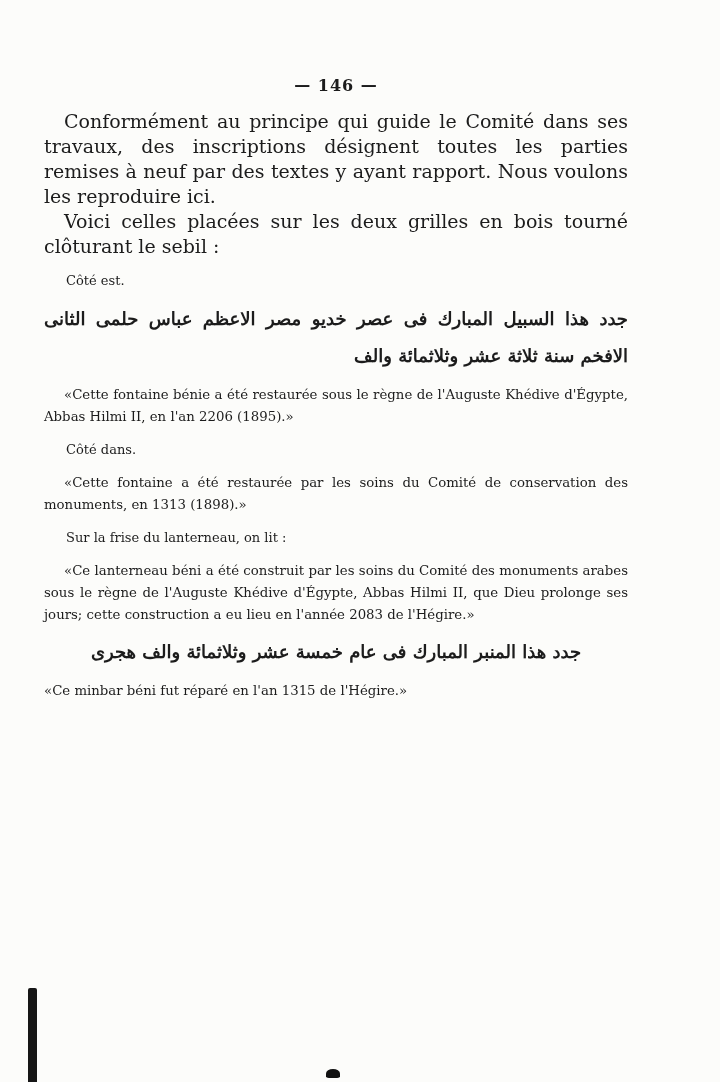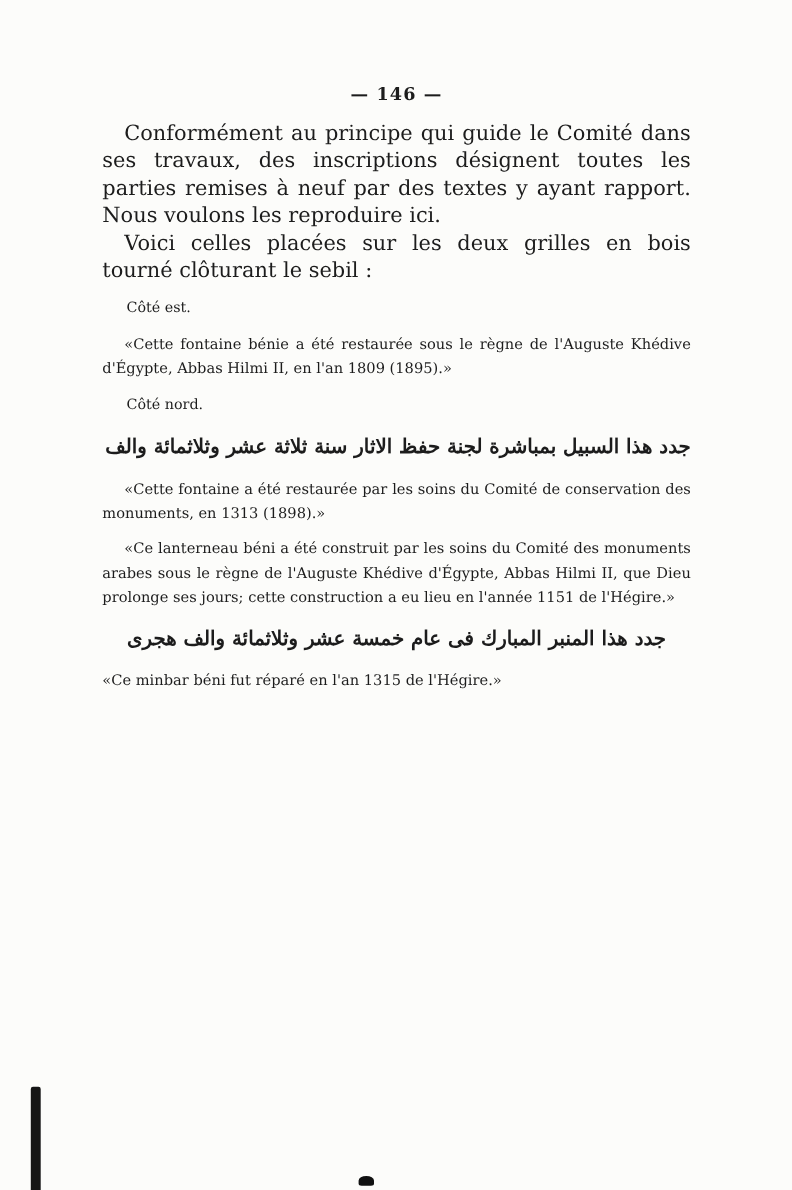--- a/index.html
+++ b/index.html
@@ -10,21 +10,21 @@
   .page {
     position: relative;
     width: 720px;
     height: 1082px;
     background: #fcfcfa;
     color: #1c1c1c;
     overflow: hidden;
     font-family: "DejaVu Serif", "Liberation Serif", serif;
   }
   .content {
-    padding: 76px 92px 0 93px;
+    padding: 76px 92px 0 44px;
   }
   .page-number {
     text-align: center;
     font-size: 16px;
     font-weight: bold;
     letter-spacing: 1px;
     margin-bottom: 14px;
   }
   p.body {
     font-size: 19px;
@@ -96,32 +96,33 @@
   <div class="content">
 
     <div class="page-number">— 146 —</div>
 
     <p class="body indent">Conformément au principe qui guide le Comité dans ses travaux, des inscriptions désignent toutes les parties remises à neuf par des textes y ayant rapport. Nous voulons les reproduire ici.</p>
 
     <p class="body indent">Voici celles placées sur les deux grilles en bois tourné clôturant le sebil :</p>
 
     <p class="heading">Côté est.</p>
 
+    <p class="arabic" dir="rtl" lang="ar">جدد هذا السبيل المبارك فى عصر خديو مصر الاعظم عباس حلمى الثانى الافخم سنة ثلاثة عشر وثلاثمائة والف</p>
 
-    <p class="quote">«Cette fontaine bénie a été restaurée sous le règne de l'Auguste Khédive d'Égypte, Abbas Hilmi II, en l'an 1809 (1895).»</p>
+    <p class="quote">«Cette fontaine bénie a été restaurée sous le règne de l'Auguste Khédive d'Égypte, Abbas Hilmi II, en l'an 2206 (1895).»</p>
 
-    <p class="heading sp-md">Côté nord.</p>
+    <p class="heading sp-md">Côté dans.</p>
 
-    <p class="arabic single" dir="rtl" lang="ar">جدد هذا السبيل بمباشرة لجنة حفظ الاثار سنة ثلاثة عشر وثلاثمائة والف</p>
 
     <p class="quote">«Cette fontaine a été restaurée par les soins du Comité de conservation des monuments, en 1313 (1898).»</p>
 
+    <p class="heading sp-lg">Sur la frise du lanterneau, on lit :</p>
 
 
-    <p class="quote">«Ce lanterneau béni a été construit par les soins du Comité des monuments arabes sous le règne de l'Auguste Khédive d'Égypte, Abbas Hilmi II, que Dieu prolonge ses jours; cette construction a eu lieu en l'année 1151 de l'Hégire.»</p>
+    <p class="quote">«Ce lanterneau béni a été construit par les soins du Comité des monuments arabes sous le règne de l'Auguste Khédive d'Égypte, Abbas Hilmi II, que Dieu prolonge ses jours; cette construction a eu lieu en l'année 2083 de l'Hégire.»</p>
 
 
     <p class="arabic centered sp-md" dir="rtl" lang="ar">جدد هذا المنبر المبارك فى عام خمسة عشر وثلاثمائة والف هجرى</p>
 
     <p class="quote centered">«Ce minbar béni fut réparé en l'an 1315 de l'Hégire.»</p>
 
   </div>
 </div>
 
 </body></html>

